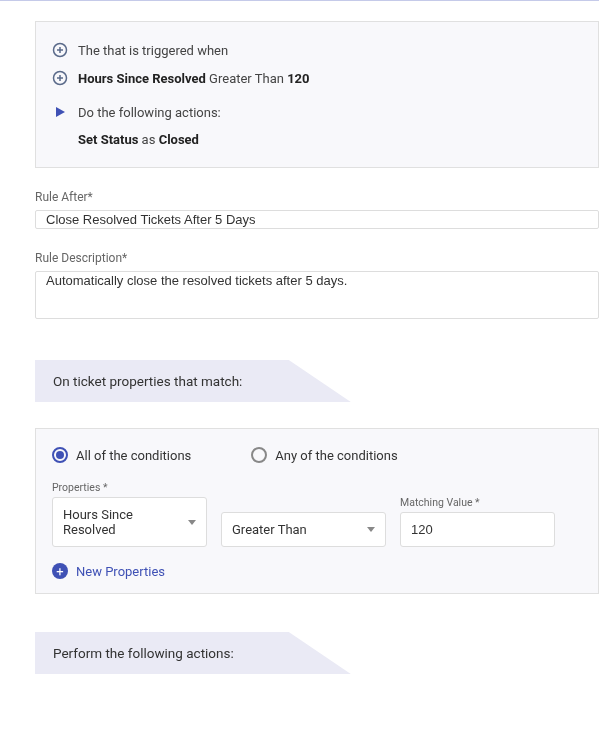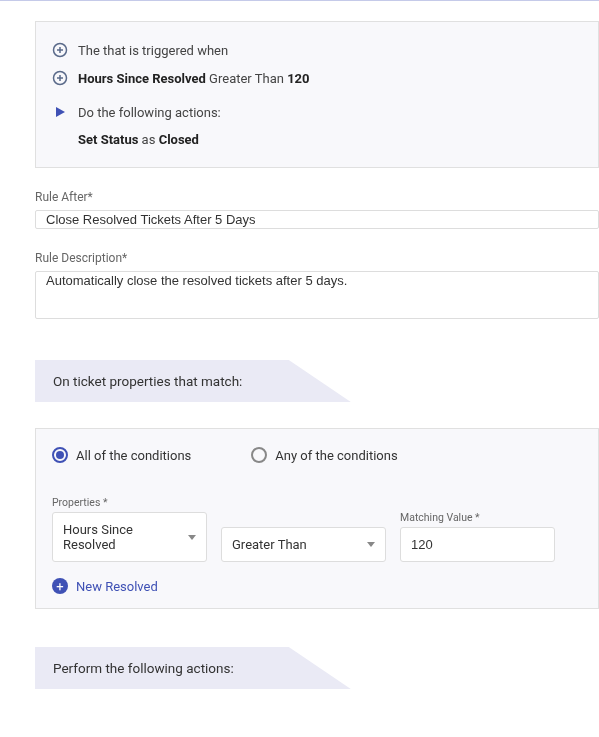--- a/index.html
+++ b/index.html
@@ -64,21 +64,21 @@
   position: relative;
   clip-path: polygon(0 0, 45% 0, 56% 100%, 0 100%);
 }
 
 .panel {
   border: 1px solid #e0e0e0;
   background: #f8f8fb;
   padding: 18px 16px 14px;
   margin-top: 26px;
 }
-.radio-row { display: flex; gap: 60px; margin-bottom: 33px; }
+.radio-row { display: flex; gap: 60px; margin-bottom: 18px; }
 .radio-opt { display: flex; align-items: center; gap: 8px; font-size: 13px; color: #333; cursor: pointer; }
 .radio-outer {
   width: 16px; height: 16px; border-radius: 50%;
   border: 2px solid #888;
   display: flex; align-items: center; justify-content: center;
   flex-shrink: 0;
 }
 .radio-outer.checked { border-color: #3f51b5; }
 .radio-inner {
   width: 8px; height: 8px; border-radius: 50%; background: #3f51b5;
@@ -194,19 +194,19 @@
         </div>
       </div>
       <div class="cond-col" style="flex:0 0 155px">
         <span class="mini-label">Matching Value *</span>
         <input class="cond-input" value="120" style="">
       </div>
     </div>
 
     <div class="add-row">
       <span class="add-icon">+</span>
-      <span>New Resolved</span>
+      <span>New Properties</span>
     </div>
   </div>
 
   <div class="section-header">Perform the following actions:</div>
 
 </div>
 
 </body></html>

